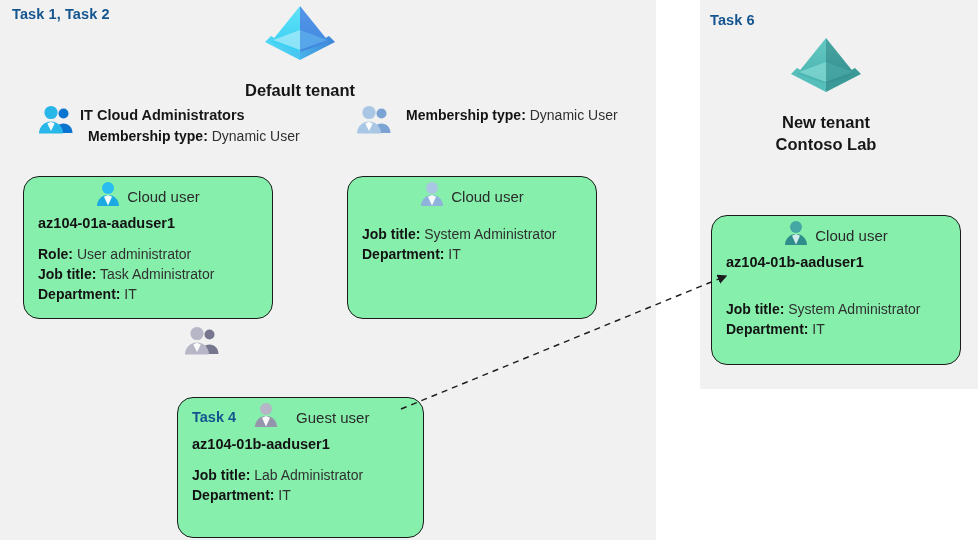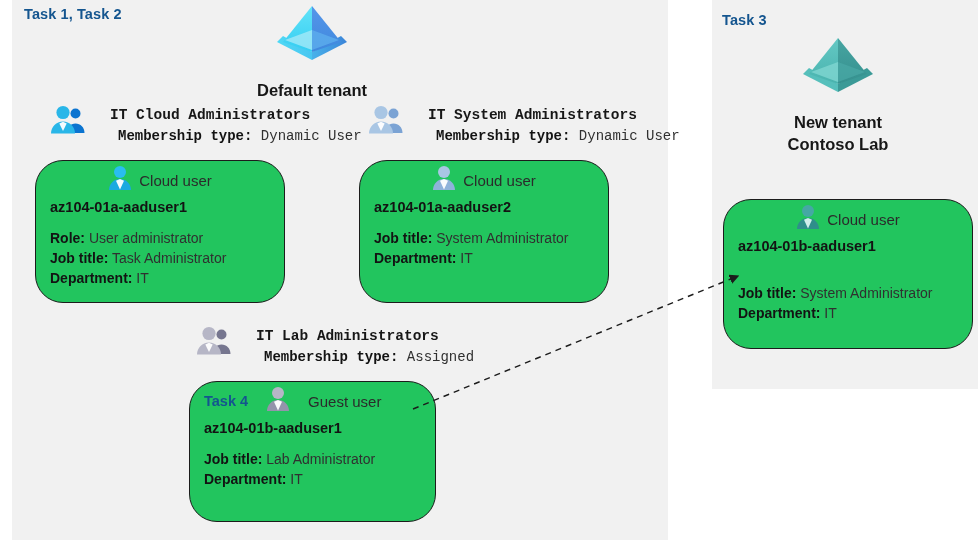--- a/index.html
+++ b/index.html
@@ -8,21 +8,21 @@
     background: #ffffff;
   }
   body {
     font-family: "Liberation Sans", sans-serif;
     width: 978px; height: 540px;
     position: relative;
     overflow: hidden;
   }
   #stage {
     position: absolute;
-    left: 12px; top: 0;
+    left: 0; top: 0;
     width: 865px; height: 540px;
     background: #ffffff;
   }
   .panel {
     position: absolute;
     background: #f1f1f1;
   }
   #panel-left  { left: 0;   top: 0; width: 656px; height: 540px; }
   #panel-right { left: 700px; top: 0; width: 278px; height: 389px; }
 
@@ -52,22 +52,21 @@
   #tenant-default { left: 190px; top: 2px; width: 220px; }
   #tenant-new     { left: 716px; top: 32px; width: 220px; }
 
   .pyramid-wrap { display: block; margin: 0 auto 3px auto; }
 
   
   .group {
     position: absolute;
     display: flex;
     align-items: flex-start;
-    gap: 24px;
-    font-family: Liberation Mono, monospace;
+    gap: 6px;
   }
   .group-text { padding-top: 1px; }
   .group-name {
     font-weight: bold;
     font-size: 14.5px;
     color: #171717;
     white-space: nowrap;
     line-height: 1.45;
   }
   .group-member {
@@ -79,24 +78,25 @@
   }
   .group-member b { color: #131313; font-weight: bold; }
 
   #group-cloud  { left: 38px;  top: 104px; }
   #group-system { left: 356px; top: 104px; }
   #group-lab    { left: 184px; top: 325px; }
 
   
   .card {
     position: absolute;
-    background: #22c55e;
+    background: #86efac;
     border: 1.6px solid #1c1c1c;
-    border-radius: 28px;
+    border-radius: 16px;
     box-sizing: border-box;
+    margin-top: 16px;
   }
   .card-head {
     display: flex;
     align-items: center;
     gap: 7px;
     justify-content: center;
     height: 30px;
     margin-top: 4px;
   }
   .card-head.with-task { justify-content: flex-start; padding-left: 14px; gap: 18px; }
@@ -145,21 +145,21 @@
 </style>
 </head>
 <body>
 
 <div id="stage">
 
   <div class="panel" id="panel-left"></div>
   <div class="panel" id="panel-right"></div>
 
   <div class="task-label" id="task-1-2">Task 1, Task 2</div>
-  <div class="task-label" id="task-3">Task 3</div>
+  <div class="task-label" id="task-3">Task 6</div>
 
   <div class="tenant" id="tenant-new">
     <span class="pyramid-wrap">
       <svg width="82" height="72" viewBox="0 0 82 72" xmlns="http://www.w3.org/2000/svg">
         <defs>
           <linearGradient id="nl" x1="0" y1="0" x2="0" y2="1">
             <stop offset="0" stop-color="#64c8c4"></stop>
               <stop offset="1" stop-color="#49b3ae"></stop>
           </linearGradient>
           <linearGradient id="nr" x1="0" y1="0" x2="0" y2="1">
@@ -231,38 +231,33 @@
     <span>
       <svg width="36" height="32" viewBox="0 0 36 32" xmlns="http://www.w3.org/2000/svg">
         <circle cx="25.5" cy="9.5" r="5" fill="#7ba3d4"></circle>
         <path d="M16.5 29c0-5.5 4-9.5 9-9.5s9 4 9 9.5z" fill="#7ba3d4"></path>
         <circle cx="13" cy="8.5" r="6.6" fill="#a9c6e4"></circle>
         <path d="M1 29.5c0-7 5.4-12 12-12s12 5 12 12z" fill="#a9c6e4"></path>
         <path d="M13 17.8 L9.3 19.5 L13 27 L16.7 19.5 Z" fill="#ffffff" opacity="0.95"></path>
       </svg>
     </span>
     <span class="group-text">
-      <div class="group-name">IT System Administrators</div>
       <div class="group-member"><b>Membership type:</b> <span>Dynamic User</span></div>
     </span>
   </div>
 
   <div class="group" id="group-lab">
     <span>
       <svg width="36" height="32" viewBox="0 0 36 32" xmlns="http://www.w3.org/2000/svg">
         <circle cx="25.5" cy="9.5" r="5" fill="#76768f"></circle>
         <path d="M16.5 29c0-5.5 4-9.5 9-9.5s9 4 9 9.5z" fill="#76768f"></path>
         <circle cx="13" cy="8.5" r="6.6" fill="#b6b6c6"></circle>
         <path d="M1 29.5c0-7 5.4-12 12-12s12 5 12 12z" fill="#b6b6c6"></path>
         <path d="M13 17.8 L9.3 19.5 L13 27 L16.7 19.5 Z" fill="#ffffff" opacity="0.95"></path>
       </svg>
-    </span>
-    <span class="group-text">
-      <div class="group-name">IT Lab Administrators</div>
-      <div class="group-member"><b>Membership type:</b> <span>Assigned</span></div>
     </span>
   </div>
 
   <div class="card" id="card-aaduser1">
     <div class="card-head">
       <span>
         <svg width="24" height="26" viewBox="0 0 24 26" xmlns="http://www.w3.org/2000/svg">
           <circle cx="12" cy="7" r="6" fill="#29bdf0"></circle>
           <path d="M1 25c0-6.2 4.9-11 11-11s11 4.8 11 11z" fill="#1aa9e0"></path>
           <path d="M12 14 L8 15.8 L12 24.5 L16 15.8 Z" fill="#ffffff" opacity="0.95"></path>
@@ -282,21 +277,20 @@
     <div class="card-head">
       <span>
         <svg width="24" height="26" viewBox="0 0 24 26" xmlns="http://www.w3.org/2000/svg">
           <circle cx="12" cy="7" r="6" fill="#a9c6e4"></circle>
           <path d="M1 25c0-6.2 4.9-11 11-11s11 4.8 11 11z" fill="#8fb2da"></path>
           <path d="M12 14 L8 15.8 L12 24.5 L16 15.8 Z" fill="#ffffff" opacity="0.95"></path>
         </svg>
       </span>
       <span class="usertype">Cloud user</span>
     </div>
-    <div class="card-username">az104-01a-aaduser2</div>
     <div class="card-props">
       <div class="prop"><b>Job title:</b> <span>System Administrator</span></div>
       <div class="prop"><b>Department:</b> <span>IT</span></div>
     </div>
   </div>
 
   <div class="card" id="card-guest">
     <div class="card-head with-task">
       <span class="card-task">Task 4</span>
       <span>

